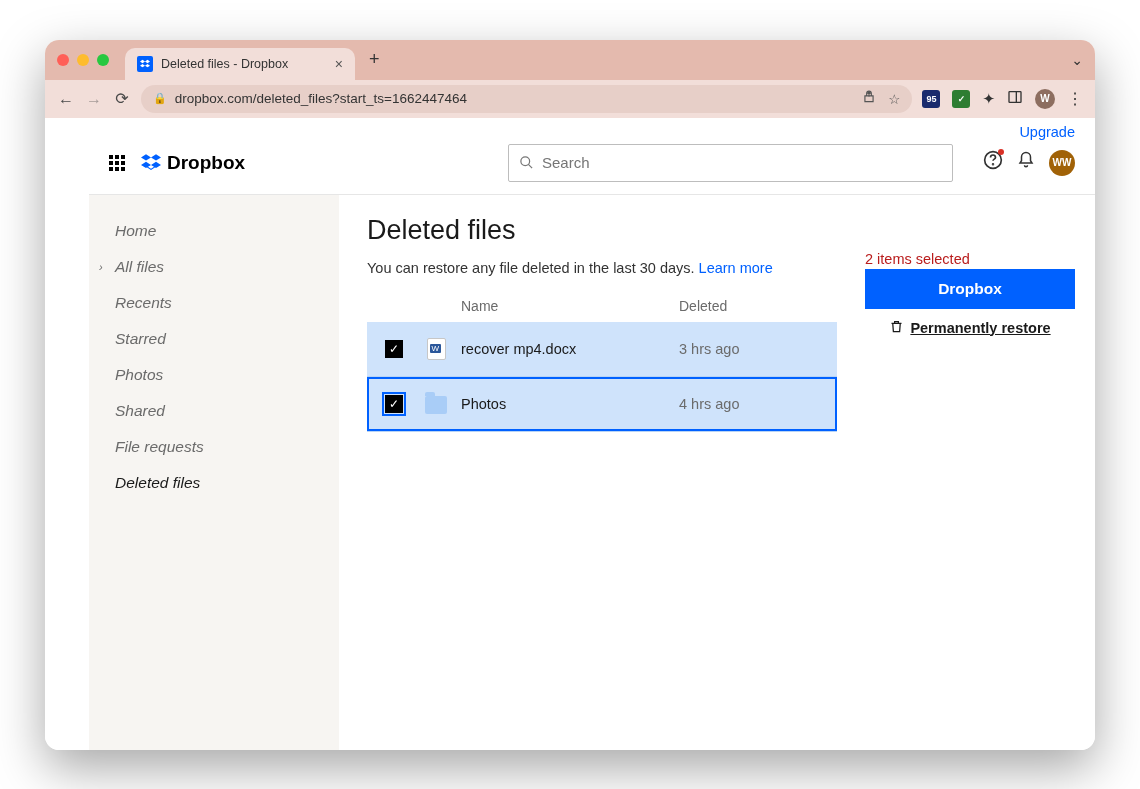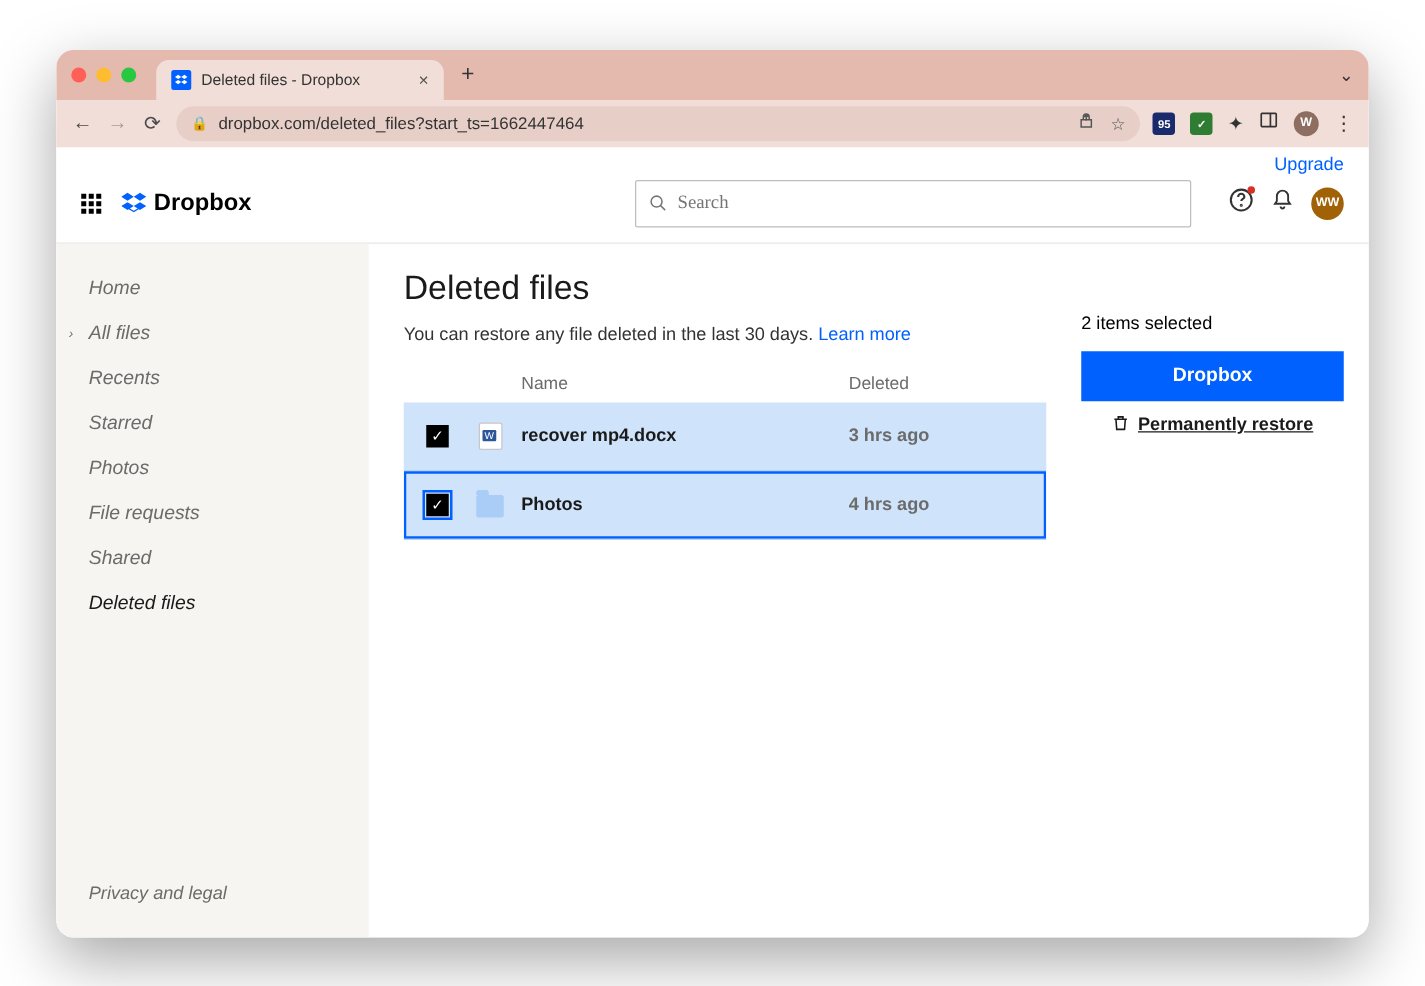--- a/index.html
+++ b/index.html
@@ -56,38 +56,38 @@
     flex:1; height:28px; background:#e7cfc8;
     border-radius:20px; display:flex; align-items:center;
     padding:0 12px; gap:8px; font-size:13.5px; color:#333;
   }
   .lock{font-size:11px;color:#555;}
   .url-icons{display:flex;align-items:center;gap:12px;color:#555;}
   .ext{width:18px;height:18px;border-radius:3px;display:flex;align-items:center;justify-content:center;font-size:9px;color:#fff;font-weight:bold;}
   .ext.blue{background:#1a2b6d;} .ext.green{background:#2e7d32;}
   .avatar-sm{width:20px;height:20px;border-radius:50%;background:#8d6e60;color:#fff;font-size:10px;display:flex;align-items:center;justify-content:center;font-weight:600;}
   
-  .app { flex:1; display:flex; flex-direction:column; background:#fff; }
+  .app { flex:1; display:flex; flex-direction:column; background:#fff;padding-left:44px; }
   .topstrip{display:flex;justify-content:flex-end;padding:6px 20px 0;}
   .upgrade{color:#0061ff;font-size:14.5px;}
   .app-header{
     display:flex;align-items:center;padding:4px 20px 12px;gap:16px;
     border-bottom:1px solid #e6e6e6;
   }
   .apps-grid{display:grid;grid-template-columns:repeat(3,4px);grid-template-rows:repeat(3,4px);gap:2px;}
   .apps-grid span{background:#000;}
   .logo{display:flex;align-items:center;gap:6px;font-weight:700;font-size:19px;color:#000;}
   .logo-icon{width:20px;height:20px;}
   .search{
     flex:0 0 445px;height:38px;margin-left:auto;
     border:1px solid #bdbdbd;border-radius:2px;
     display:flex;align-items:center;padding:0 10px;gap:8px;
     color:#777;font-size:15px;
   }
-  .search input{border:none;outline:none;flex:1;font-size:15px;background:transparent;font-family:Liberation Serif, serif;}
+  .search input{border:none;outline:none;flex:1;font-size:15px;background:transparent;}
   .hdr-icons{display:flex;align-items:center;gap:14px;margin-left:14px;}
   .help{position:relative;font-size:18px;color:#333;}
   .help .dot{position:absolute;top:-1px;right:-1px;width:6px;height:6px;background:#d93025;border-radius:50%;}
   .bell{font-size:17px;color:#333;}
   .avatar-md{width:26px;height:26px;border-radius:50%;background:#a16207;color:#fff;font-size:10px;font-weight:700;display:flex;align-items:center;justify-content:center;}
   
   .app-body{flex:1;display:flex;min-height:0;}
   .sidebar{width:250px;background:#f7f5f2;padding:18px 0;display:flex;flex-direction:column;font-style:italic;}
   .side-item{
     display:flex;align-items:center;gap:6px;
@@ -109,25 +109,25 @@
   .col-del{width:140px;}
   .row{display:flex;align-items:center;padding:16px 18px;background:#cfe3fb;border-bottom:1px solid #b8d4f5;}
   .row.sel{box-shadow:inset 0 0 0 2px #0061ff;}
   .chk{width:18px;height:18px;background:#000;display:flex;align-items:center;justify-content:center;color:#fff;font-size:12px;}
   .row.sel .chk{outline:2px solid #0061ff;outline-offset:1px;}
   .fico{width:22px;height:22px;display:flex;align-items:center;justify-content:center;}
   .doc-ico{width:19px;height:22px;background:#fff;border:1px solid #c7c7c7;border-radius:2px;position:relative;}
   .doc-ico::after{content:"W";position:absolute;left:2px;top:5px;font-size:8px;background:#2b579a;color:#fff;padding:0 2px;border-radius:1px;}
   .folder-ico{width:24px;height:18px;background:#a9cdf7;border-radius:2px;position:relative;margin-top:2px;}
   .folder-ico::before{content:"";position:absolute;top:-4px;left:0;width:10px;height:4px;background:#a9cdf7;border-radius:2px 2px 0 0;}
-  .cell{font-size:14.5px;color:#1a1a1a;font-weight:bold;}
+  .cell{font-size:14.5px;color:#1a1a1a;}
   .cell.muted{color:#6b6b6b;}
   
   .panel{width:210px;padding-top:36px;}
-  .sel-text{font-size:14.5px;color:#000000;margin-bottom:14px;}
+  .sel-text{font-size:14.5px;color:#b91c1c;margin-bottom:2px;}
   .restore-btn{width:100%;height:40px;background:#0061ff;color:#fff;border:none;font-size:15.5px;font-weight:600;cursor:pointer;}
   .perm{display:flex;align-items:center;justify-content:center;gap:6px;margin-top:10px;font-size:14.5px;font-weight:600;color:#1a1a1a;text-decoration:underline;cursor:pointer;}
   .trash{font-size:15px;}
 </style>
 </head>
 <body>
 
 <div class="frame">
 
   <div class="tabbar">
@@ -248,29 +248,28 @@
         <div class="side-item">
             <span>Recents</span>
           </div>
         <div class="side-item">
             <span>Starred</span>
           </div>
         <div class="side-item">
             <span>Photos</span>
           </div>
         <div class="side-item">
+            <span>Shared</span>
+          </div>
+        <div class="side-item">
             <span>File requests</span>
-          </div>
-        <div class="side-item">
-            <span>Shared</span>
           </div>
         <div class="side-item active">
             <span>Deleted files</span>
           </div>
-        <div class="side-footer"><span>Privacy and legal</span></div>
       </div>
 
       <div class="main">
         <div class="content">
           <h1>Deleted files</h1>
           <p class="desc">
             <span>You can restore any file deleted in the last 30 days. </span><a href="#">Learn more</a>
           </p>
           <div class="thead">
             <div class="col-chk"></div>

